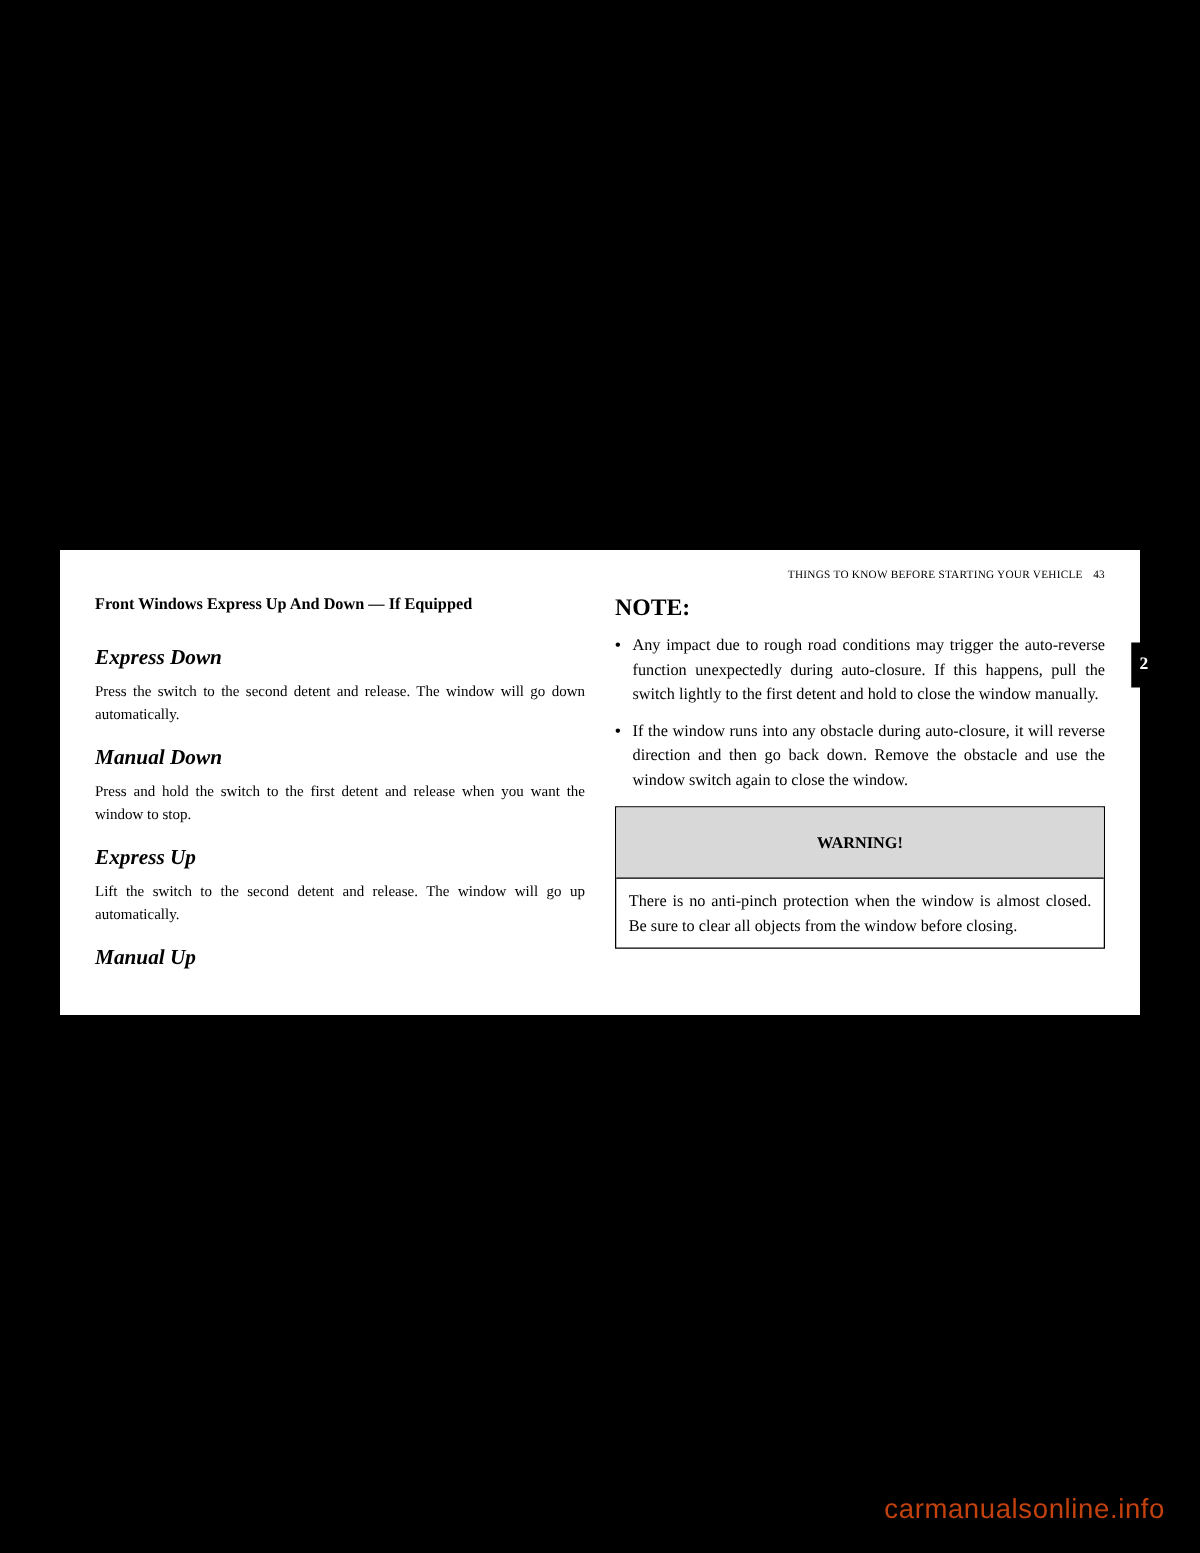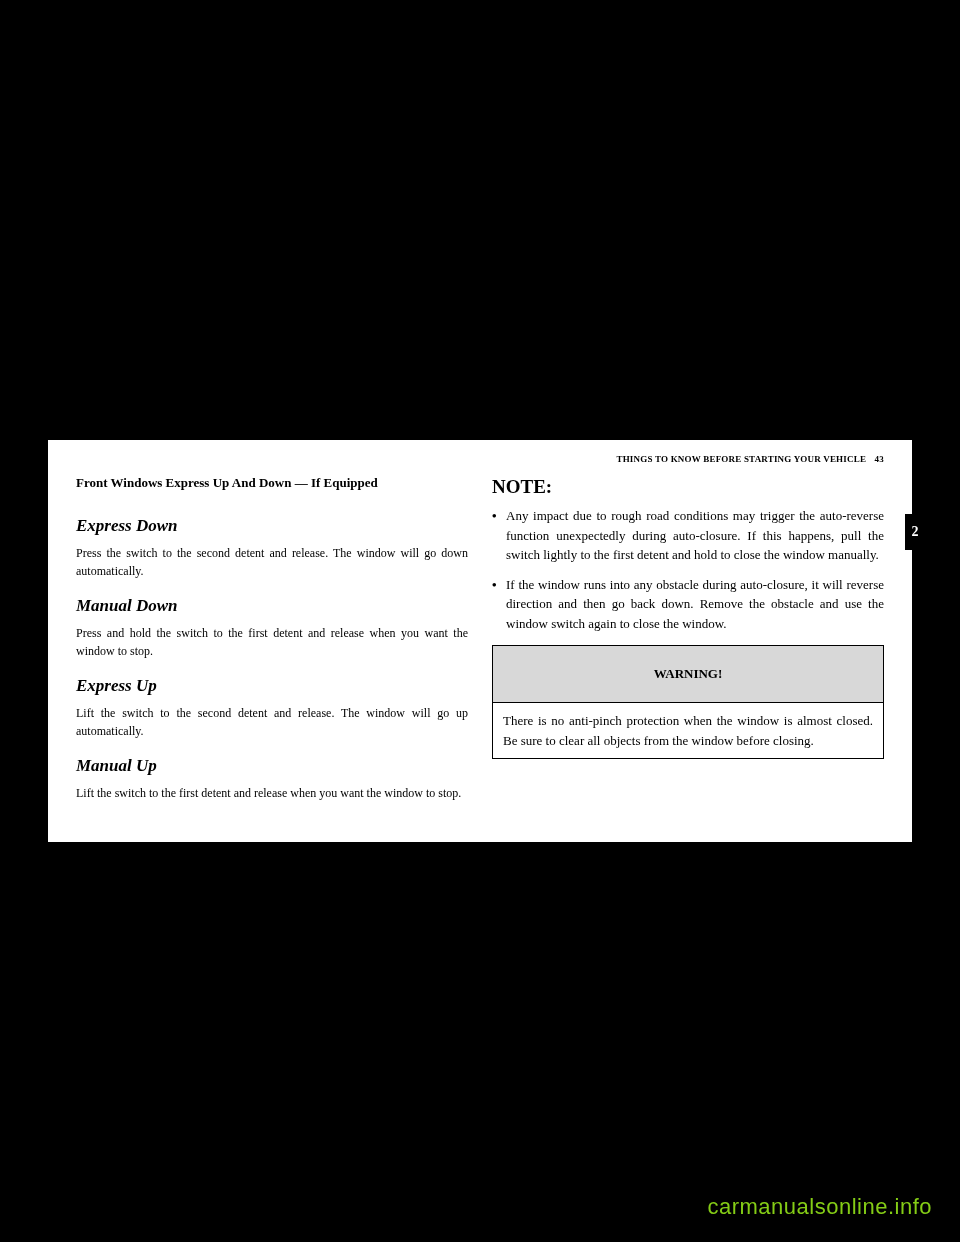--- a/index.html
+++ b/index.html
@@ -23,21 +23,21 @@
       padding: 14px 28px 28px 28px;
       display: flex;
       gap: 24px;
     }
     .column {
       flex: 1;
       min-width: 0;
     }
     .header-line {
       font-size: 9px;
-      font-weight: bold;
+      font-weight: normal;
       text-align: right;
       margin-bottom: 12px;
       letter-spacing: 0.2px;
     }
     .header-line .page-num {
       margin-left: 6px;
     }
     .left-column .header-spacer {
       height: 20px;
     }
@@ -114,21 +114,21 @@
       font-weight: bold;
       font-size: 14px;
       display: flex;
       align-items: center;
       justify-content: center;
     }
     .watermark {
       position: absolute;
       bottom: 22px;
       right: 28px;
-      color: #84cc16;
+      color: #c2410c;
       font-family: Arial, sans-serif;
       font-size: 22px;
       letter-spacing: 0.5px;
     }
   </style>
 </head>
 <body>
 
 <div class="page-content">
   <div class="column left-column">
@@ -138,21 +138,20 @@
     <div class="subheading">Express Down</div>
     <div class="body-text">Press the switch to the second detent and release. The window will go down automatically.</div>
 
     <div class="subheading">Manual Down</div>
     <div class="body-text">Press and hold the switch to the first detent and release when you want the window to stop.</div>
 
     <div class="subheading">Express Up</div>
     <div class="body-text">Lift the switch to the second detent and release. The window will go up automatically.</div>
 
     <div class="subheading">Manual Up</div>
-    <div class="body-text">Lift the switch to the first detent and release when you want the window to stop.</div>
   </div>
 
   <div class="column right-column">
     <div class="header-line">
       <span>THINGS TO KNOW BEFORE STARTING YOUR VEHICLE</span>
       <span class="page-num">43</span>
     </div>
 
     <div class="note-heading">NOTE:</div>
     <ul class="bullets">

